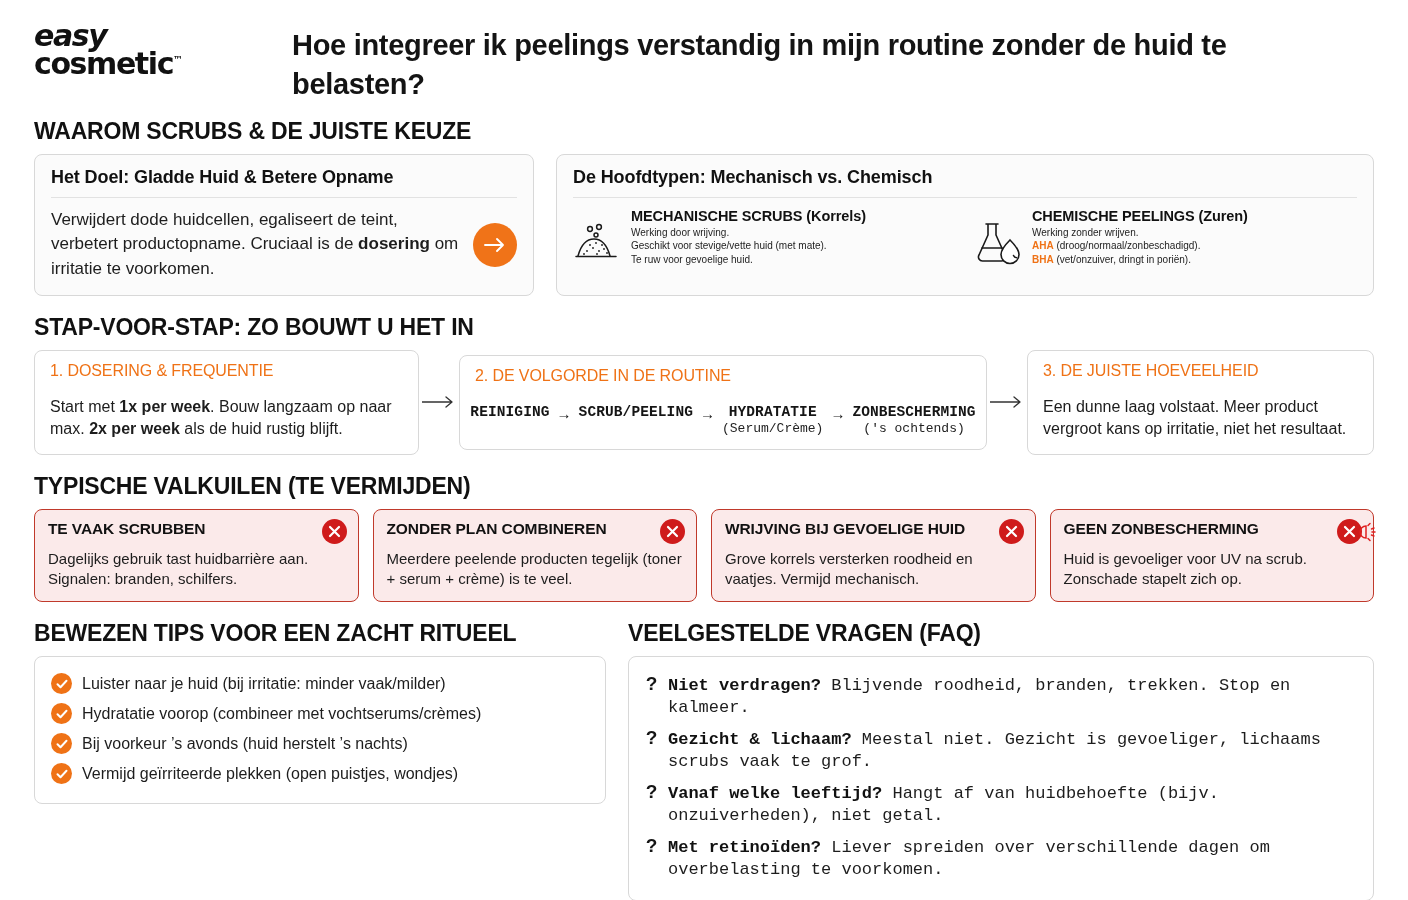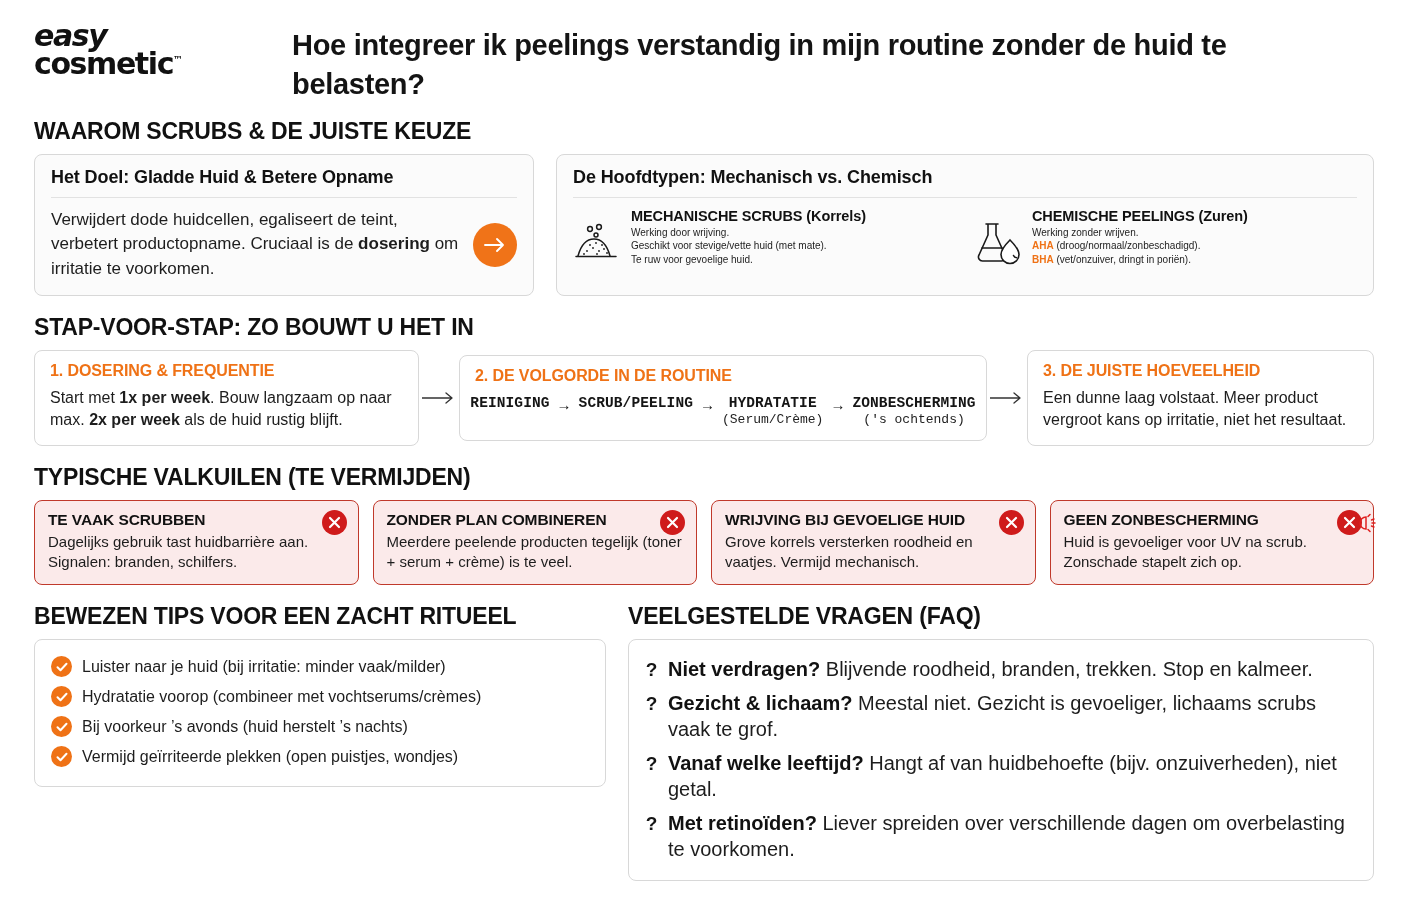--- a/index.html
+++ b/index.html
@@ -83,22 +83,22 @@
   
   .steps { display: flex; align-items: center; margin-bottom: 18px; }
   .step-card {
     border: 1px solid #d8d8d8; border-radius: 8px; background: #fff;
     padding: 11px 15px 13px 15px;
   }
   .step1 { width: 385px; }
   .step2 { width: 528px; }
   .step3 { flex: 1; }
   .step-head {
-    font-size: 16px; font-weight: 700; color: #ef7216;
-    letter-spacing: -0.1px; margin-bottom: 7px;
+    font-size: 16px; font-weight: 400; color: #ef7216;
+    letter-spacing: -0.1px; margin-bottom: 16px;
   }
   .step-body { font-size: 16px; line-height: 1.38; color: #1d1d1d; }
   .step-body b { font-weight: 700; }
   .step-conn { width: 40px; display: flex; align-items: center; justify-content: center; }
   .flow { display: flex; align-items: flex-start; justify-content: center; gap: 7px; padding-top: 3px; }
   .flow-item { text-align: center; font-family: Liberation Mono, monospace; }
   .flow-label { font-size: 14.5px; font-weight: 700; letter-spacing: 0.1px; color: #151515; white-space: nowrap; }
   .flow-sub { font-size: 13px; color: #222; margin-top: 1px; white-space: nowrap; }
   .flow-arrow { font-size: 15px; color: #151515; padding-top: 1px; }
 
@@ -106,21 +106,21 @@
   .pits { display: flex; gap: 14px; margin-bottom: 18px; }
   .pit {
     flex: 1;
     border: 1.5px solid #c0392b; border-radius: 8px;
     background: #fbeaea;
     padding: 10px 12px 12px 13px;
     position: relative;
   }
   .pit-head {
     font-size: 15.5px; font-weight: 700; color: #111;
-    letter-spacing: -0.1px; padding-right: 34px; margin-bottom: 3px;
+    letter-spacing: -0.1px; padding-right: 34px; margin-bottom: 11px;
   }
   .pit-body { font-size: 15px; line-height: 1.34; color: #1d1d1d; }
   .x-badge {
     position: absolute; right: 11px; top: 9px;
     width: 25px; height: 25px; border-radius: 50%;
     background: #cf1b1b; display: flex; align-items: center; justify-content: center;
   }
   .sun-mini { position: absolute; right: -14px; top: 2px; }
 
   
@@ -132,21 +132,21 @@
     padding: 12px 16px 14px 16px;
   }
   .tip-row { display: flex; align-items: center; gap: 10px; padding: 4.5px 0; }
   .tick {
     width: 21px; height: 21px; border-radius: 50%; background: #ef7216;
     flex: 0 0 21px; display: flex; align-items: center; justify-content: center;
   }
   .tip-text { font-size: 16px; color: #1d1d1d; line-height: 1.25; }
   .faq-row { display: flex; align-items: baseline; gap: 10px; padding: 4px 0; }
   .qmark { font-size: 19px; font-weight: 700; color: #151515; flex: 0 0 13px; text-align: center; }
-  .faq-text { font-size: 20px; color: #1d1d1d; line-height: 1.3; }
+  .faq-text { font-size: 17px; color: #1d1d1d; line-height: 1.3; font-family: Liberation Mono, monospace; }
   .faq-text b { font-weight: 700; color: #111; }
 </style>
 </head>
 <body>
 
 <div class="page">
 
   <div class="header">
     <div class="logo-wrap">
       <div class="logo">

